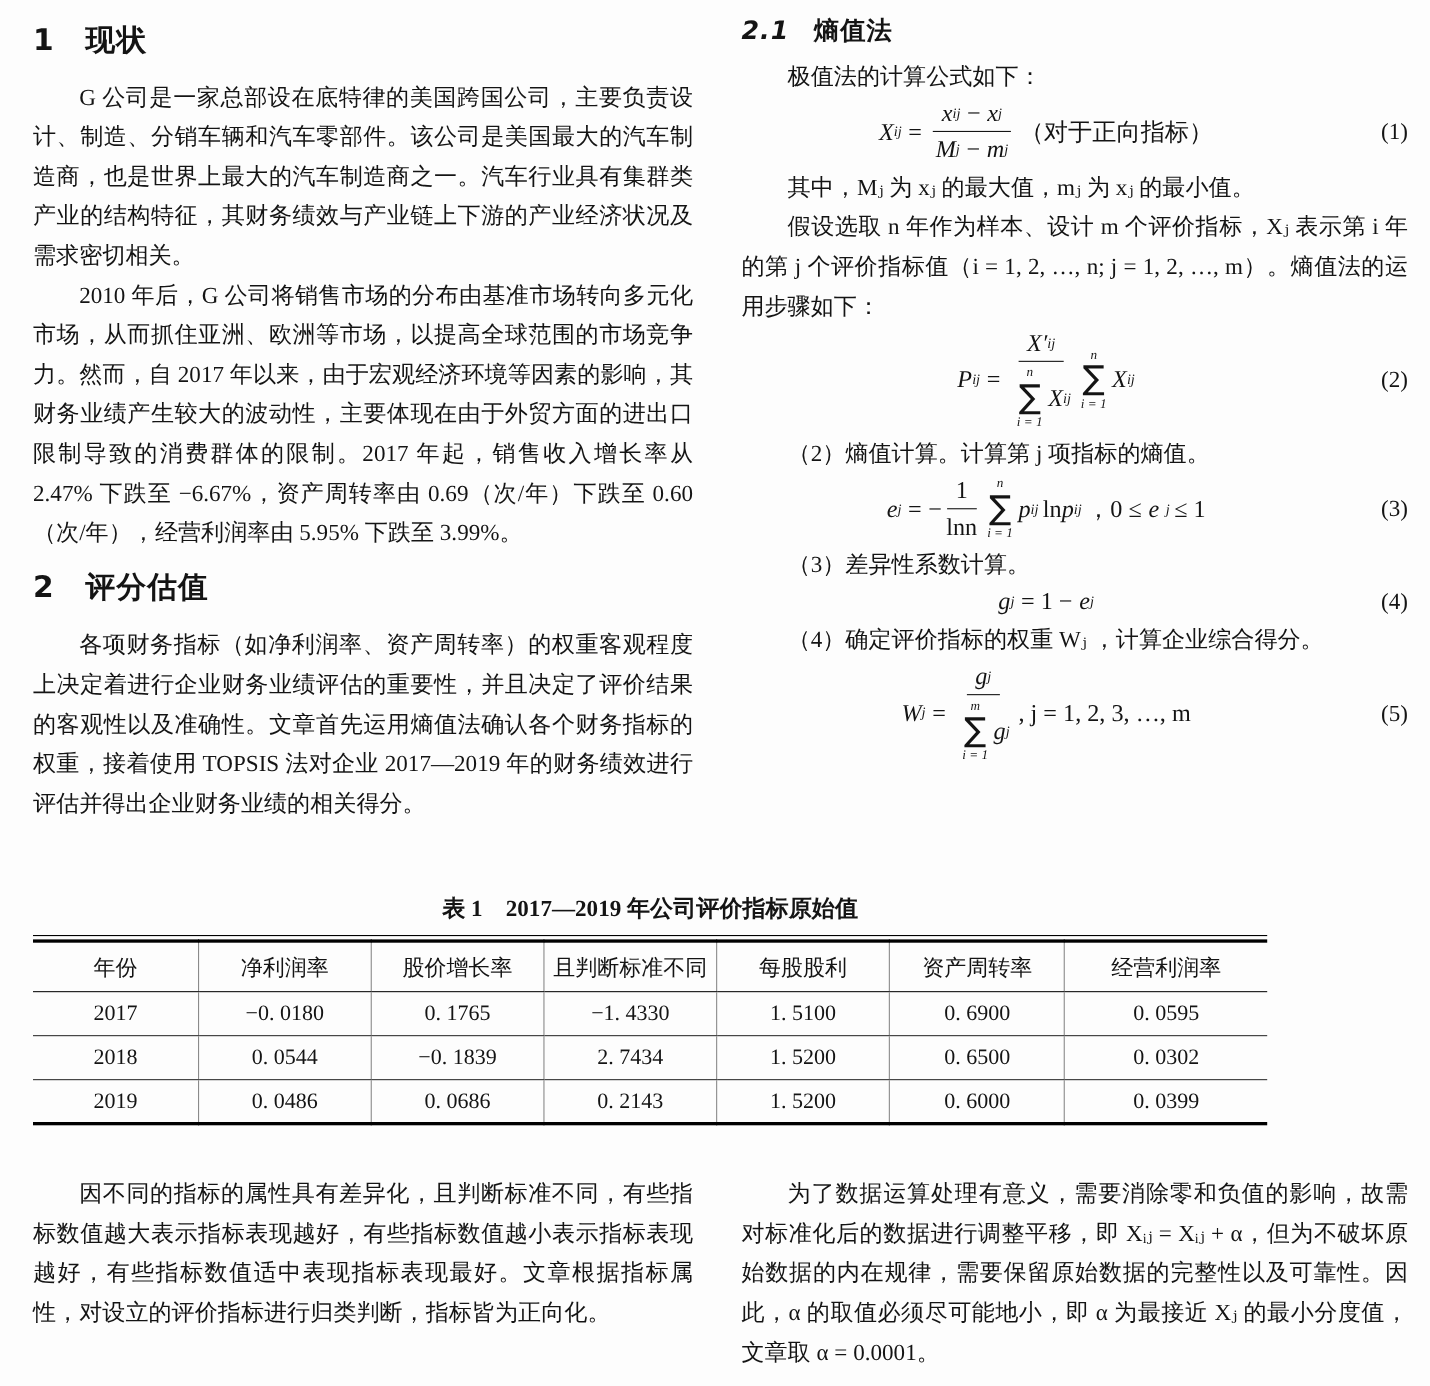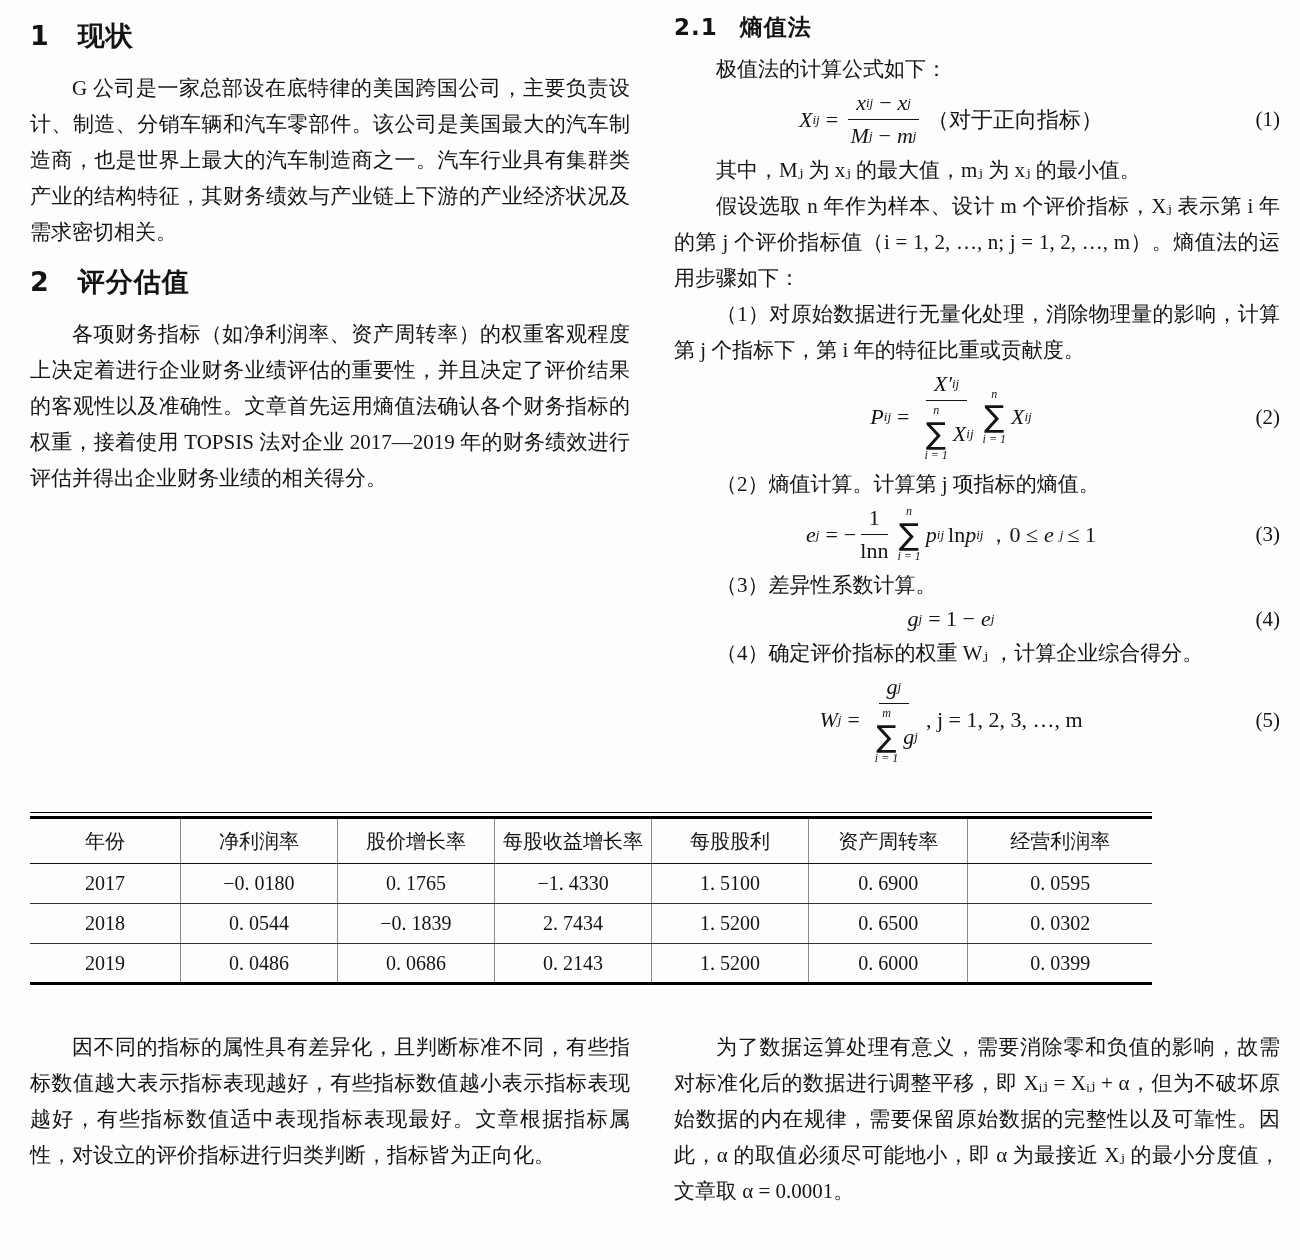--- a/index.html
+++ b/index.html
@@ -23,21 +23,21 @@
     font-weight: bold; font-size: 27px;
     margin: 6px 0 16px 0; letter-spacing: 1px;
   }
   .sec-h .no { margin-right: 28px; }
   .sec-h.mt { margin-top: 14px; }
   .sub-h {
     font-family: "DejaVu Sans", "Liberation Sans", sans-serif;
     font-weight: bold; font-size: 23px;
     margin: 0 0 8px 0; letter-spacing: 1px;
   }
-  .sub-h .no { margin-right: 22px; }
+  .sub-h .no { margin-right: 22px; font-style: italic; }
 
   p.body {
     font-size: 21px; line-height: 36px;
     text-align: justify; margin: 0; text-indent: 2em;
   }
 
   
   .eqrow { display: flex; align-items: center; margin: 3px 0; font-size: 22px; }
   .eq { flex: 1; display: flex; align-items: center; justify-content: center; }
   .tag { width: 52px; text-align: right; font-size: 21px; }
@@ -77,20 +77,21 @@
 
 <div class="page">
 
   <div class="cols top">
 
     <div class="col-l">
       <div class="sec-h">
         <span class="no">1</span><span>现状</span>
       </div>
       <p class="body">G 公司是一家总部设在底特律的美国跨国公司，主要负责设计、制造、分销车辆和汽车零部件。该公司是美国最大的汽车制造商，也是世界上最大的汽车制造商之一。汽车行业具有集群类产业的结构特征，其财务绩效与产业链上下游的产业经济状况及需求密切相关。</p>
+      <p class="body">2010 年后，G 公司将销售市场的分布由基准市场转向多元化市场，从而抓住亚洲、欧洲等市场，以提高全球范围的市场竞争力。然而，自 2017 年以来，由于宏观经济环境等因素的影响，其财务业绩产生较大的波动性，主要体现在由于外贸方面的进出口限制导致的消费群体的限制。2017 年起，销售收入增长率从 2.47% 下跌至 −6.67%，资产周转率由 0.69（次/年）下跌至 0.60（次/年），经营利润率由 5.95% 下跌至 3.99%。</p>
       <div class="sec-h mt">
         <span class="no">2</span><span>评分估值</span>
       </div>
       <p class="body">各项财务指标（如净利润率、资产周转率）的权重客观程度上决定着进行企业财务业绩评估的重要性，并且决定了评价结果的客观性以及准确性。文章首先运用熵值法确认各个财务指标的权重，接着使用 TOPSIS 法对企业 2017—2019 年的财务绩效进行评估并得出企业财务业绩的相关得分。</p>
     </div>
 
     <div class="col-r">
       <div class="sub-h">
         <span class="no">2.1</span><span>熵值法</span>
       </div>
@@ -117,21 +118,20 @@
                 <sub>j</sub>
               </span>
           </span>
           <span class="mtext">（对于正向指标）</span>
         </div>
         <div class="tag">(1)</div>
       </div>
 
       <p class="body">其中，Mⱼ 为 xⱼ 的最大值，mⱼ 为 xⱼ 的最小值。</p>
       <p class="body">假设选取 n 年作为样本、设计 m 个评价指标，Xⱼ 表示第 i 年的第 j 个评价指标值（i = 1, 2, …, n; j = 1, 2, …, m）。熵值法的运用步骤如下：</p>
-      <p class="body">（1）对原始数据进行无量化处理，消除物理量的影响，计算第 j 个指标下，第 i 年的特征比重或贡献度。</p>
 
       <div class="eqrow">
         <div class="eq">
           <span class="mi">P</span>
             <sub>ij</sub>
           <span class="mo">=</span>
           <span class="frac">
             <span class="fn">
                 <span class="mi">X′</span>
                 <sub>ij</sub>
@@ -223,37 +223,38 @@
             </span>
           </span>
           <span class="mtext">, j = 1, 2, 3, …, m</span>
         </div>
         <div class="tag">(5)</div>
       </div>
     </div>
   </div>
 
   <div class="tblblock">
+    <div class="tbl-title">表 1　2017—2019 年公司评价指标原始值</div>
     <div class="tbl-wrap">
       <table class="datatable">
         <colgroup>
           <col style="width:13.4%">
             <col style="width:14%">
             <col style="width:14%">
             <col style="width:14%">
             <col style="width:14%">
             <col style="width:14.2%">
             <col style="width:16.4%">
         </colgroup>
         <thead>
           <tr>
             <th>年份</th>
             <th>净利润率</th>
             <th>股价增长率</th>
-            <th>每股收益增长率</th>
+            <th>且判断标准不同</th>
             <th>每股股利</th>
             <th>资产周转率</th>
             <th>经营利润率</th>
           </tr>
         </thead>
         <tbody>
           <tr class="r1">
             <td>2017</td>
             <td>−0. 0180</td>
             <td>0. 1765</td>

